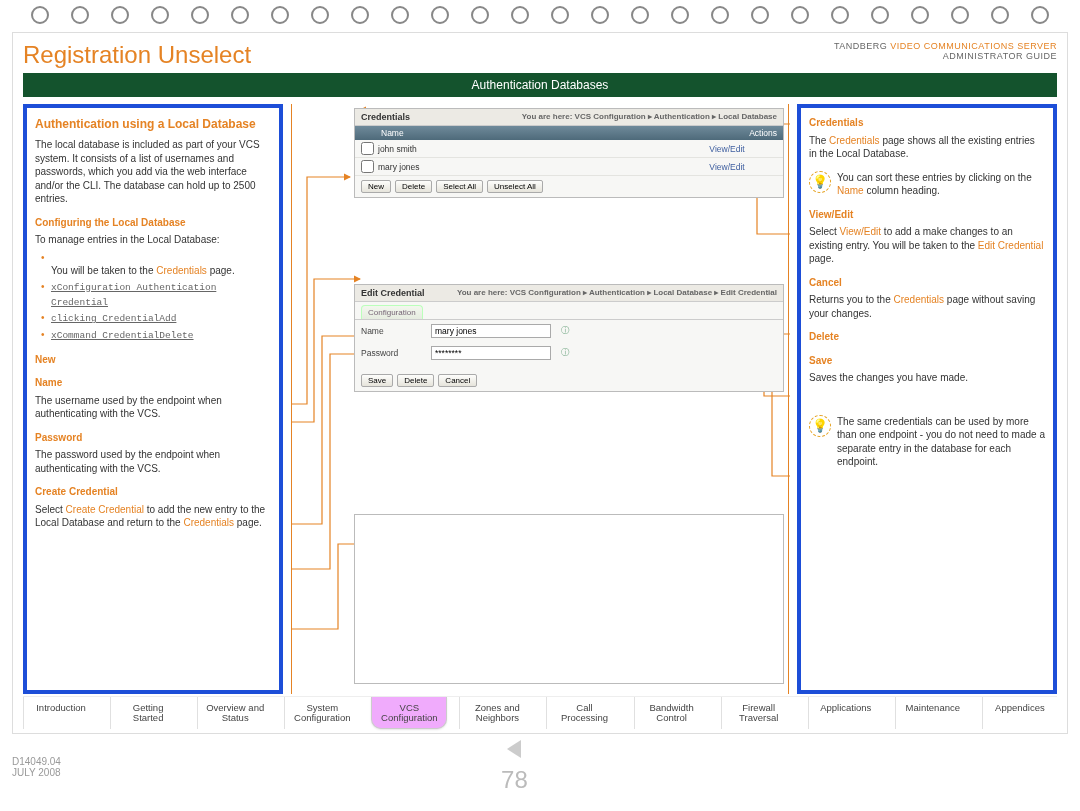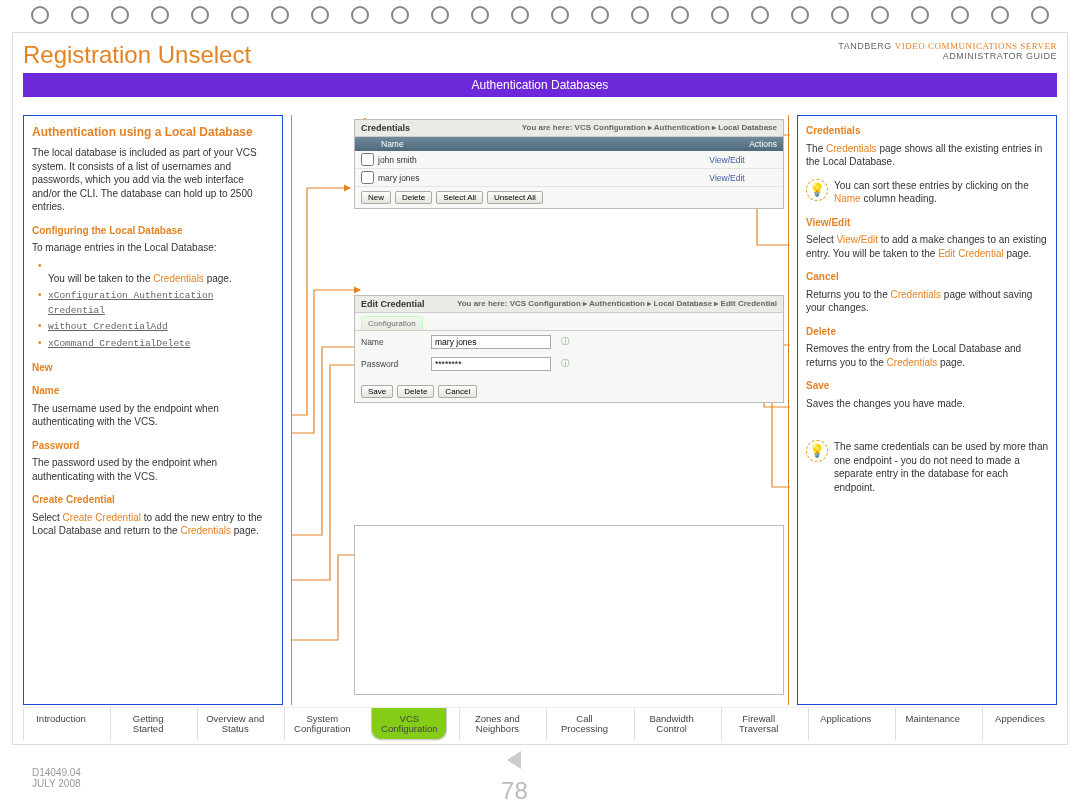--- a/index.html
+++ b/index.html
@@ -43,37 +43,37 @@
     color: #e58324;
     font-size: 24px;
     font-weight: 400;
   }
   .header-right {
     text-align: right;
     font-size: 9px;
     color: #666;
     letter-spacing: 0.5px;
   }
-  .header-right .brand { color: #e58324; font-family: Liberation Serif, serif; }
+  .header-right .brand { color: #e58324; }
   .orange-bar {
-    background: #6d28d9;
+    background: #14532d;
     color: #fff;
     text-align: center;
     font-size: 12px;
     padding: 5px 12px;
-    margin-bottom: 18px;
+    margin-bottom: 7px;
   }
   .columns {
     display: flex;
     gap: 8px;
     height: 590px;
   }
   .col-left, .col-right {
     width: 260px;
-    border: 1px solid #1d4ed8;
+    border: 4px solid #1d4ed8;
     padding: 8px;
     font-size: 10px;
     color: #333;
     line-height: 1.35;
     overflow: hidden;
   }
   .col-mid {
     flex: 1;
     position: relative;
     border-right: 1px solid #e58324;
@@ -152,28 +152,28 @@
     border-left:1px solid #e0e0e0;
     flex:1;
     line-height:1.1;
     cursor:pointer;
     background:#fff;
   }
   .tab.active {
     border:1px solid #ccc;
     border-top:none;
     border-radius:0 0 10px 10px;
-    background:#84cc16;
+    background:#f0abfc;
     box-shadow: 0 1px 2px rgba(0,0,0,.1);
   }
   .footer {
     display:flex;
     justify-content:space-between;
     align-items:center;
-    padding: 6px 32px 0;
+    padding: 6px 12px 0;
     font-size:10px;
     color:#999;
   }
   .pagenum {
     font-size: 24px;
     color:#bbb;
     display:flex;
     align-items:center;
     gap:8px;
     flex-direction:column;
@@ -246,21 +246,21 @@
       <p class="body-text">The local database is included as part of your VCS system.  It consists of a list of usernames and passwords, which you add via the web interface and/or the CLI.  The database can hold up to 2500 entries.</p>
 
       <h4 class="sub">Configuring the Local Database</h4>
       <p class="body-text">To manage entries in the Local Database:</p>
       <ul class="cmds">
         <li>
           <br>
           <span>You will be taken to the </span><span class="orange">Credentials</span><span> page.</span>
         </li>
         <li><span class="mono">xConfiguration Authentication Credential</span></li>
-        <li><span class="mono">without CredentialAdd</span></li>
+        <li><span class="mono">clicking CredentialAdd</span></li>
         <li><span class="mono">xCommand CredentialDelete</span></li>
       </ul>
 
       <h4 class="sub">New</h4>
 
       <h4 class="sub">Name</h4>
       <p class="body-text">The username used by the endpoint when authenticating with the VCS.</p>
 
       <h4 class="sub">Password</h4>
       <p class="body-text">The password used by the endpoint when authenticating with the VCS.</p>
@@ -363,23 +363,20 @@
       <p class="body-text">
         <span>Select </span><span class="orange">View/Edit</span><span> to add a make changes to an existing entry. You will be taken to the </span><span class="orange">Edit Credential</span><span> page.</span>
       </p>
 
       <h4 class="sub">Cancel</h4>
       <p class="body-text">
         <span>Returns you to the </span><span class="orange">Credentials</span><span> page without saving your changes.</span>
       </p>
 
       <h4 class="sub">Delete</h4>
-      <p class="body-text">
-        <span>Removes the entry from the Local Database and returns you to the </span><span class="orange">Credentials</span><span> page.</span>
-      </p>
 
       <h4 class="sub">Save</h4>
       <p class="body-text">Saves the changes you have made.</p>
 
       <div class="tip" style="margin-top:30px">
         <div class="tip-icon">💡</div>
         <p class="body-text">The same credentials can be used by more than one endpoint - you do not need to made a separate entry in the database for each endpoint.</p>
       </div>
     </div>
   </div>

